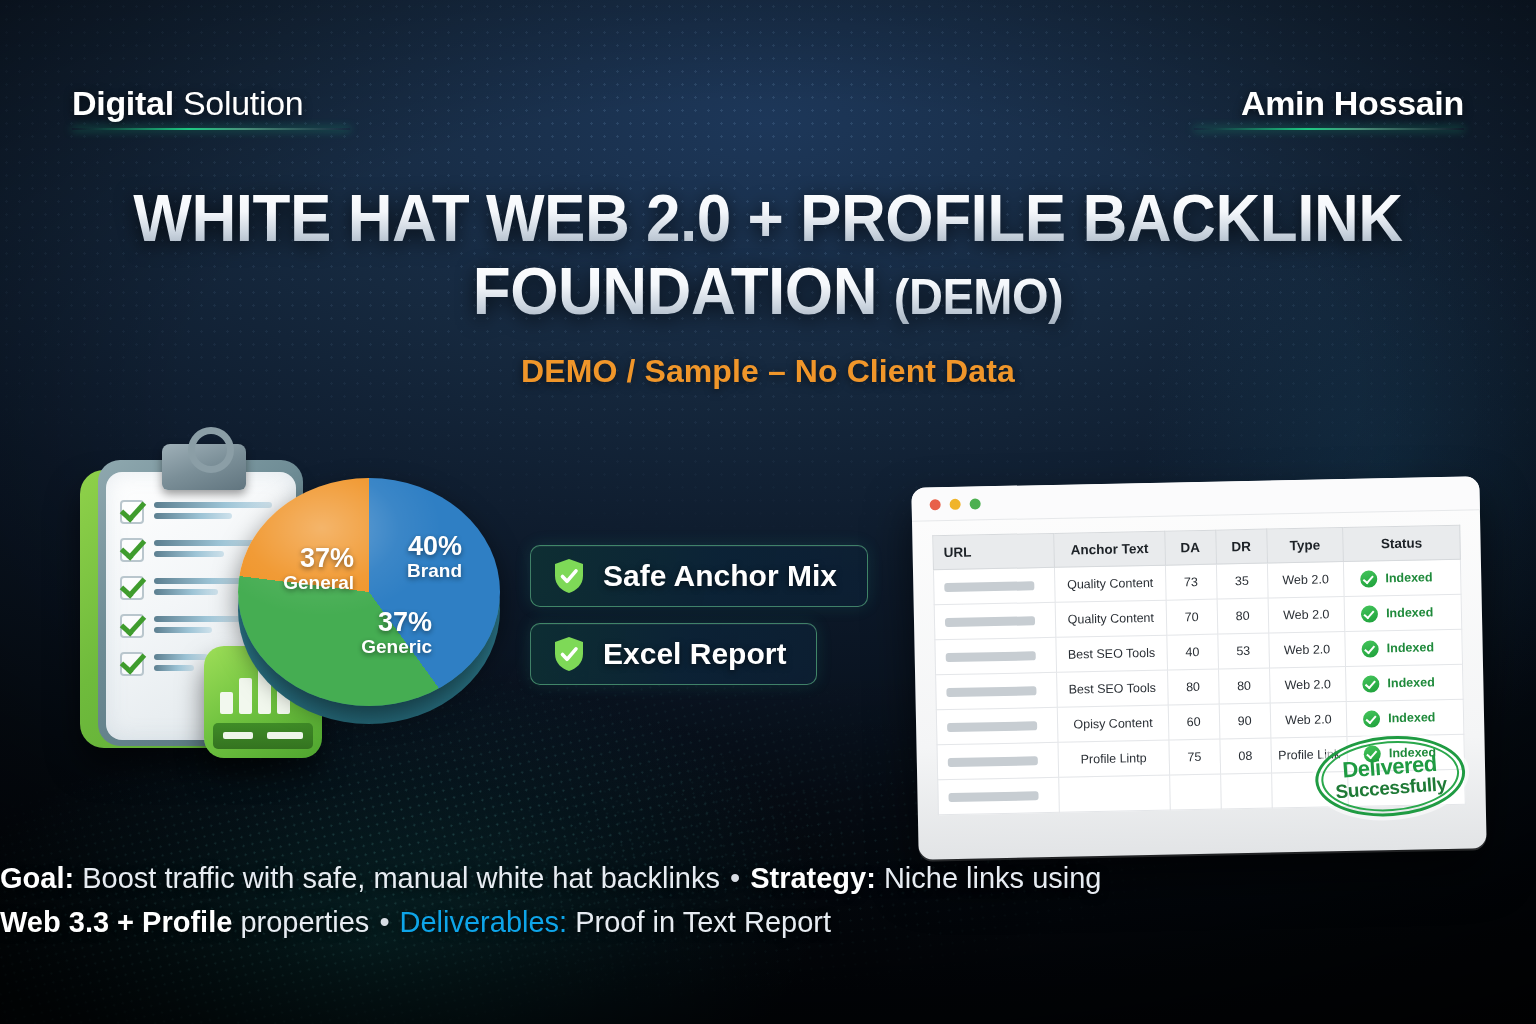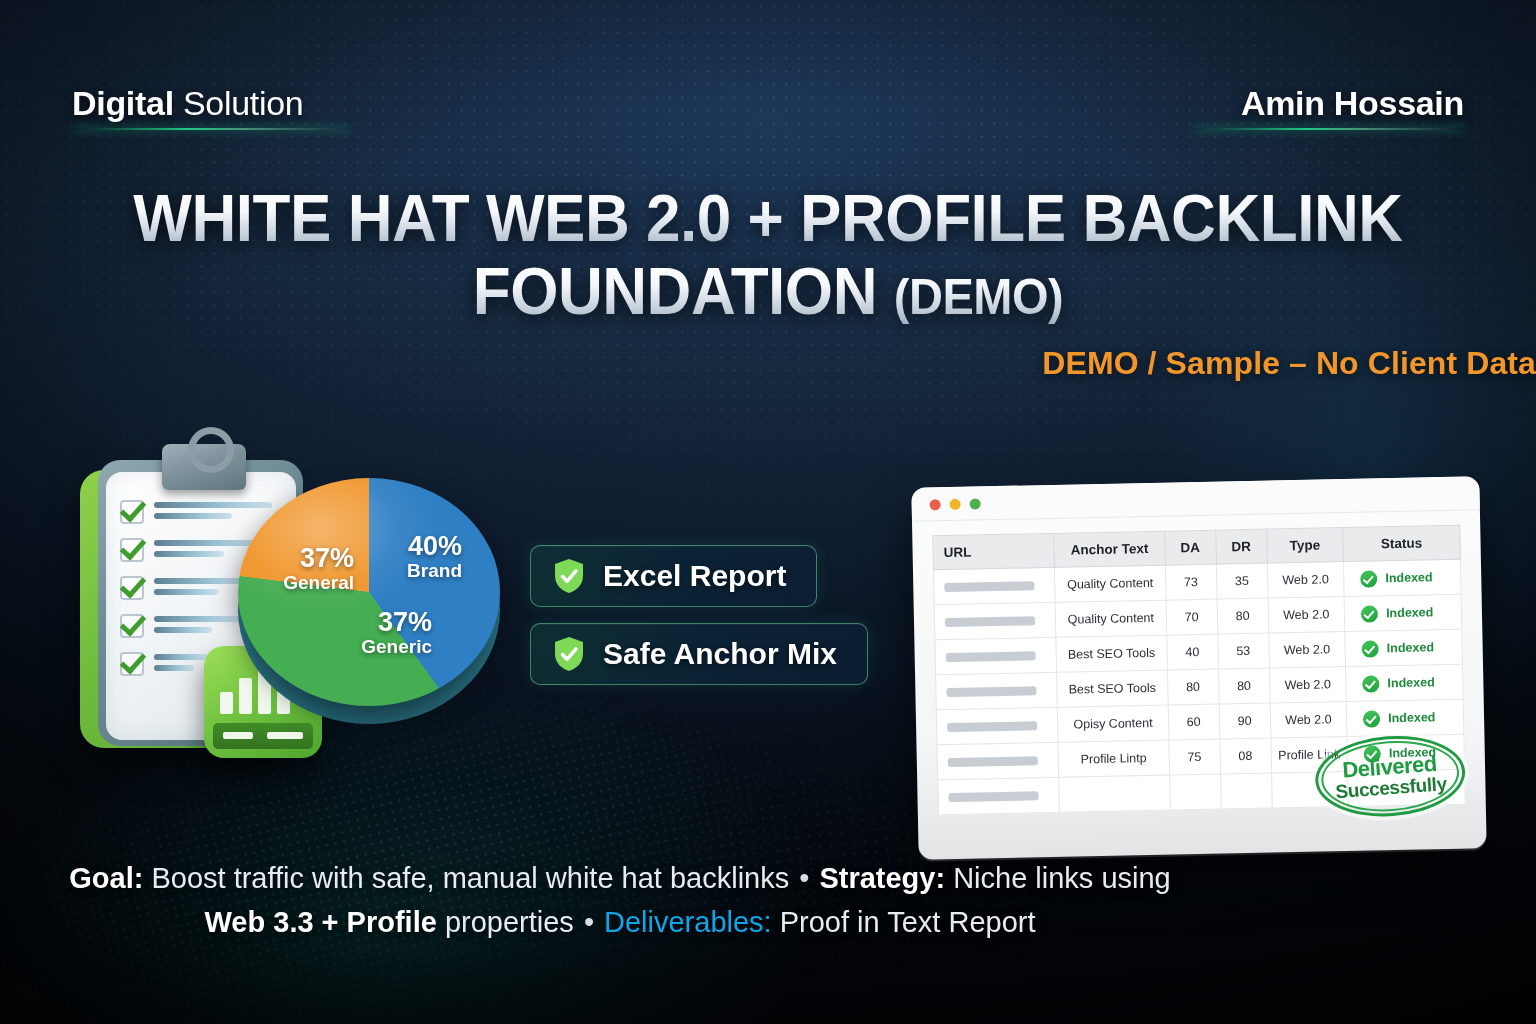--- a/index.html
+++ b/index.html
@@ -88,24 +88,23 @@
     line-height:1.05;
     background:linear-gradient(180deg,#ffffff 0%, #f4f7fb 40%, #c8d2dd 72%, #9facba 100%);
     -webkit-background-clip:text; background-clip:text;
     -webkit-text-fill-color:transparent; color:transparent;
     filter:drop-shadow(0 4px 10px rgba(0,0,0,.75));
     transform:scaleX(.94);
   }
   .title-l2 { margin-top:4px; }
   .title-demo { font-size:50px; }
   .sub-demo {
-    margin-top:18px;
+    margin-top:26px;
     font-size:32px; font-weight:700; color:#f0962a; letter-spacing:.1px;
     text-shadow:0 2px 10px rgba(0,0,0,.6);
-    text-align:right;
   }
 
   
   .illus { position:absolute; left:62px; top:418px; width:470px; height:370px; }
 
   .clipboard-wrap { position:absolute; left:8px; top:20px; width:245px; height:320px; }
   .cb-green {
     position:absolute; left:10px; top:32px; width:205px; height:278px; border-radius:24px;
     background:linear-gradient(135deg,#8fd14a 0%, #6fbb3c 45%, #5aa836 100%);
     box-shadow:0 18px 32px rgba(0,0,0,.55);
@@ -258,21 +257,21 @@
   }
   .stamp-ring2 { position:absolute; left:6px; top:5px; right:6px; bottom:5px; border-radius:50%; border:2px solid #2aa84c; }
   .stamp-txt {
     position:absolute; inset:0; display:flex; flex-direction:column;
     align-items:center; justify-content:center; line-height:1.0;
   }
   .stamp-l1 { font-size:22px; font-weight:700; color:#1f9b42; letter-spacing:-.5px; }
   .stamp-l2 { font-size:19px; font-weight:700; color:#1f7a36; letter-spacing:-.4px; }
 
   
-  .footer { position:absolute; left:0; top:856px; width:1240px; text-align:center; }
+  .footer { position:absolute; left:0; top:856px; width:1240px; text-align:left; }
   .f-line { font-size:29px; color:#e7ecf2; line-height:1.52; text-shadow:0 2px 9px rgba(0,0,0,.7); }
   .f-line b { font-weight:700; color:#ffffff; }
   .f-line .gold { font-weight:400; color:#0ea5e9; }
   .f-dot { padding:0 10px; color:#d8dde4; }
 </style>
 </head>
 <body>
 
 <div class="bg-root">
   <div class="bg-base"></div>
@@ -366,30 +365,30 @@
 </div>
 
 <div class="pills">
   <div class="pill">
     <span class="shield">
       <svg width="32" height="36" viewBox="0 0 32 36">
           <path d="M16 1 L30 6 V18 C30 27 23 33 16 35 C9 33 2 27 2 18 V6 Z" fill="#7ed957"></path>
           <path d="M9.5 18.5 l4.5 4.8 L23 12.8" stroke="#fff" stroke-width="3.6" fill="none" stroke-linecap="round" stroke-linejoin="round"></path>
         </svg>
     </span>
-    <span class="pill-label">Excel Report</span>
+    <span class="pill-label">Safe Anchor Mix</span>
   </div>
   <div class="pill">
     <span class="shield">
       <svg width="32" height="36" viewBox="0 0 32 36">
           <path d="M16 1 L30 6 V18 C30 27 23 33 16 35 C9 33 2 27 2 18 V6 Z" fill="#7ed957"></path>
           <path d="M9.5 18.5 l4.5 4.8 L23 12.8" stroke="#fff" stroke-width="3.6" fill="none" stroke-linecap="round" stroke-linejoin="round"></path>
         </svg>
     </span>
-    <span class="pill-label">Safe Anchor Mix</span>
+    <span class="pill-label">Excel Report</span>
   </div>
 </div>
 
 <div class="browser">
   <div class="browser-frame">
     <div class="browser-bar">
       <span class="dot r"></span>
       <span class="dot y"></span>
       <span class="dot g"></span>
     </div>

